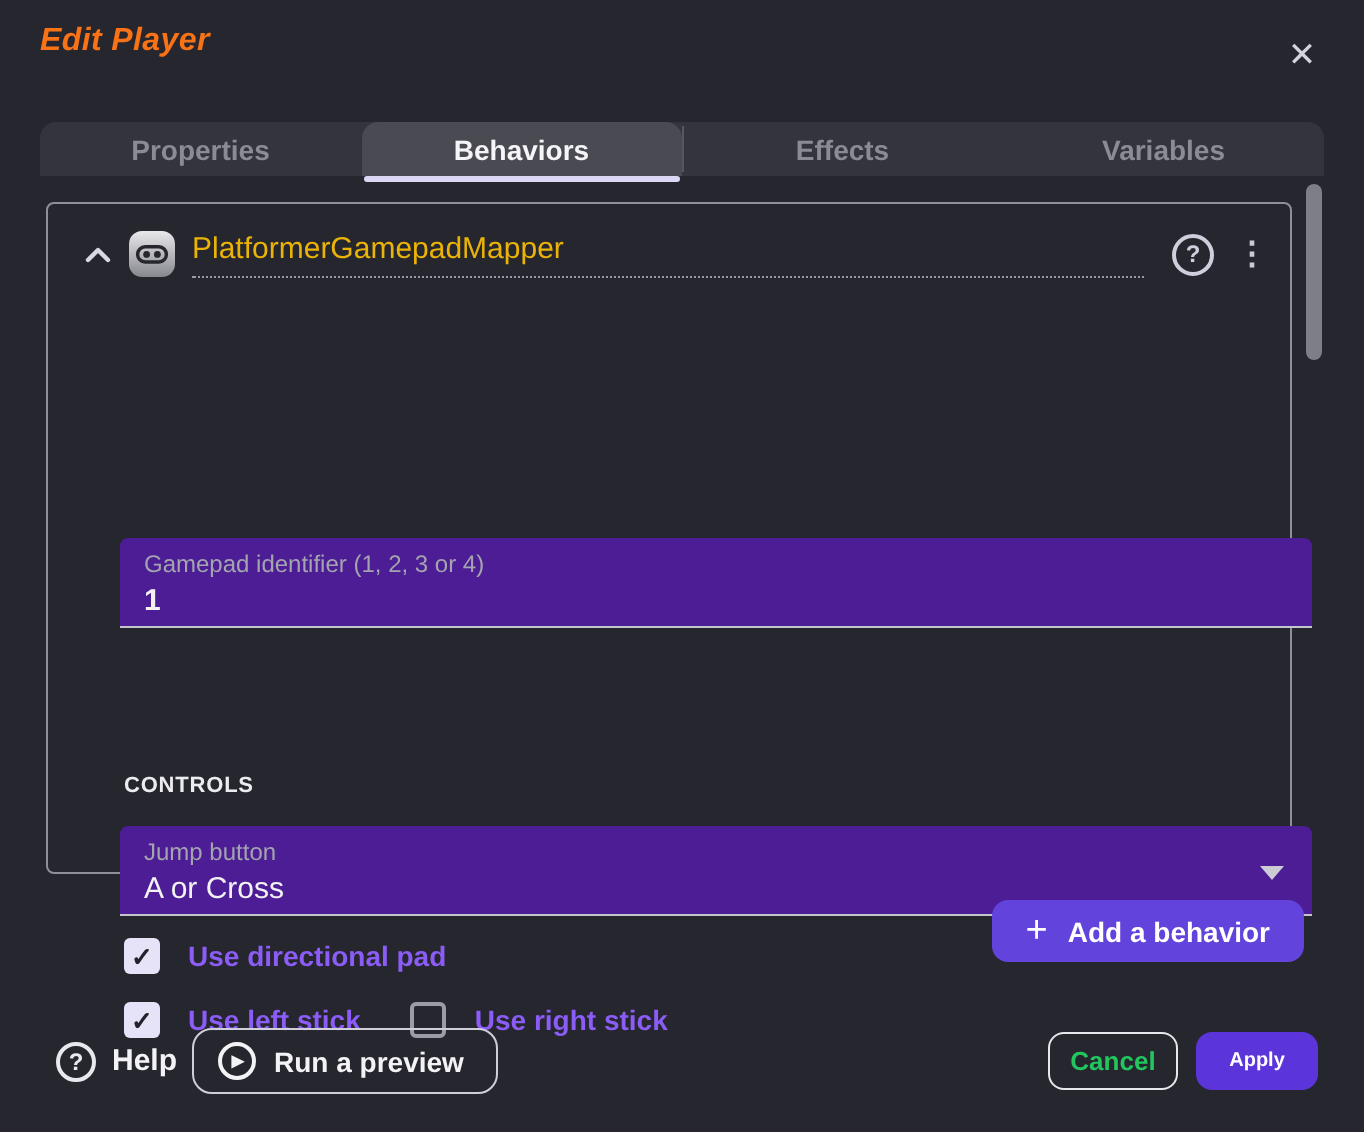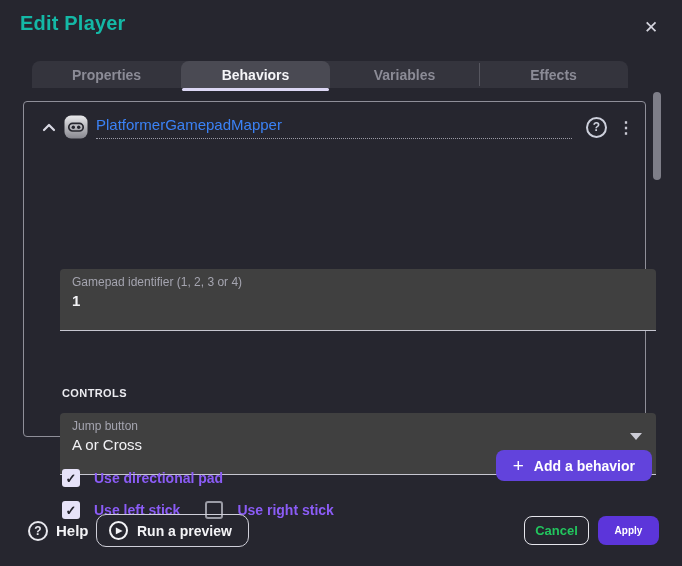--- a/index.html
+++ b/index.html
@@ -15,47 +15,48 @@
     background: #26262f;
     overflow: hidden;
   }
 
   
   .title {
     position: absolute;
     left: 20px;
     top: 12px;
     margin: 0;
-    font-size: 20px;
-    font-weight: bold;
-    color: #14b8a6;
+    font-size: 16px;
+    font-weight: bold;
+    color: #f97316;
     letter-spacing: 0.2px;
+    font-style: italic;
   }
   .close-btn {
     position: absolute;
     right: 18px;
     top: 15px;
     width: 26px;
     height: 26px;
     background: none;
     border: none;
     color: #d4d4de;
     font-size: 17px;
     line-height: 26px;
     text-align: center;
     padding: 0;
     cursor: pointer;
   }
 
   
   .tabbar {
     position: absolute;
-    left: 32px;
+    left: 20px;
     top: 61px;
-    width: 596px;
+    width: 642px;
     height: 27px;
     background: #34343d;
     border-radius: 8px 8px 0 0;
     display: flex;
   }
   .tab {
     flex: 1;
     display: flex;
     align-items: center;
     justify-content: center;
@@ -120,21 +121,21 @@
     display: flex;
     align-items: center;
     justify-content: center;
   }
   .gp-icon { width: 24px; height: 24px; margin-left: 4px; }
   .bhv-name {
     flex: 1;
     margin-left: 8px;
     margin-right: 14px;
     font-size: 15px;
-    color: #3b82f6;
+    color: #eab308;
     padding-bottom: 5px;
     border-bottom: 1px dotted #9a9aa6;
     white-space: nowrap;
     overflow: hidden;
   }
   .circle-q {
     width: 17px;
     height: 17px;
     border: 2px solid #cdd0dc;
     border-radius: 50%;
@@ -158,22 +159,22 @@
     padding: 0;
     cursor: pointer;
     flex: none;
   }
 
   
   .field {
     position: absolute;
     left: 36px;
     width: 596px;
-    height: 62px;
-    background: #404040;
+    height: 45px;
+    background: #4c1d95;
     border-radius: 4px 4px 0 0;
     border-bottom: 1px solid #c6c6d0;
     box-sizing: border-box;
     padding: 6px 12px 0 12px;
     cursor: text;
   }
   .field.dropdown { cursor: pointer; }
   .field-label {
     font-size: 12px;
     color: #a4a4af;
@@ -373,25 +374,25 @@
   <h1 class="title">Edit Player</h1>
   <button class="close-btn">✕</button>
 
   <div class="tabbar">
     <div class="tab">
       <span>Properties</span>
     </div>
     <div class="tab selected">
       <span>Behaviors</span>
     </div>
+    <div class="tab with-divider">
+      <span>Effects</span>
+    </div>
     <div class="tab">
       <span>Variables</span>
-    </div>
-    <div class="tab with-divider">
-      <span>Effects</span>
     </div>
   </div>
 
   <div class="panel">
     <div class="panel-head">
       <button class="chevron-btn">
         <svg width="14" height="9" viewBox="0 0 14 9">
             <polyline points="2,7 7,2 12,7" fill="none" stroke="#d9d9e4" stroke-width="2.2" stroke-linecap="round" stroke-linejoin="round"></polyline>
           </svg>
       </button>

